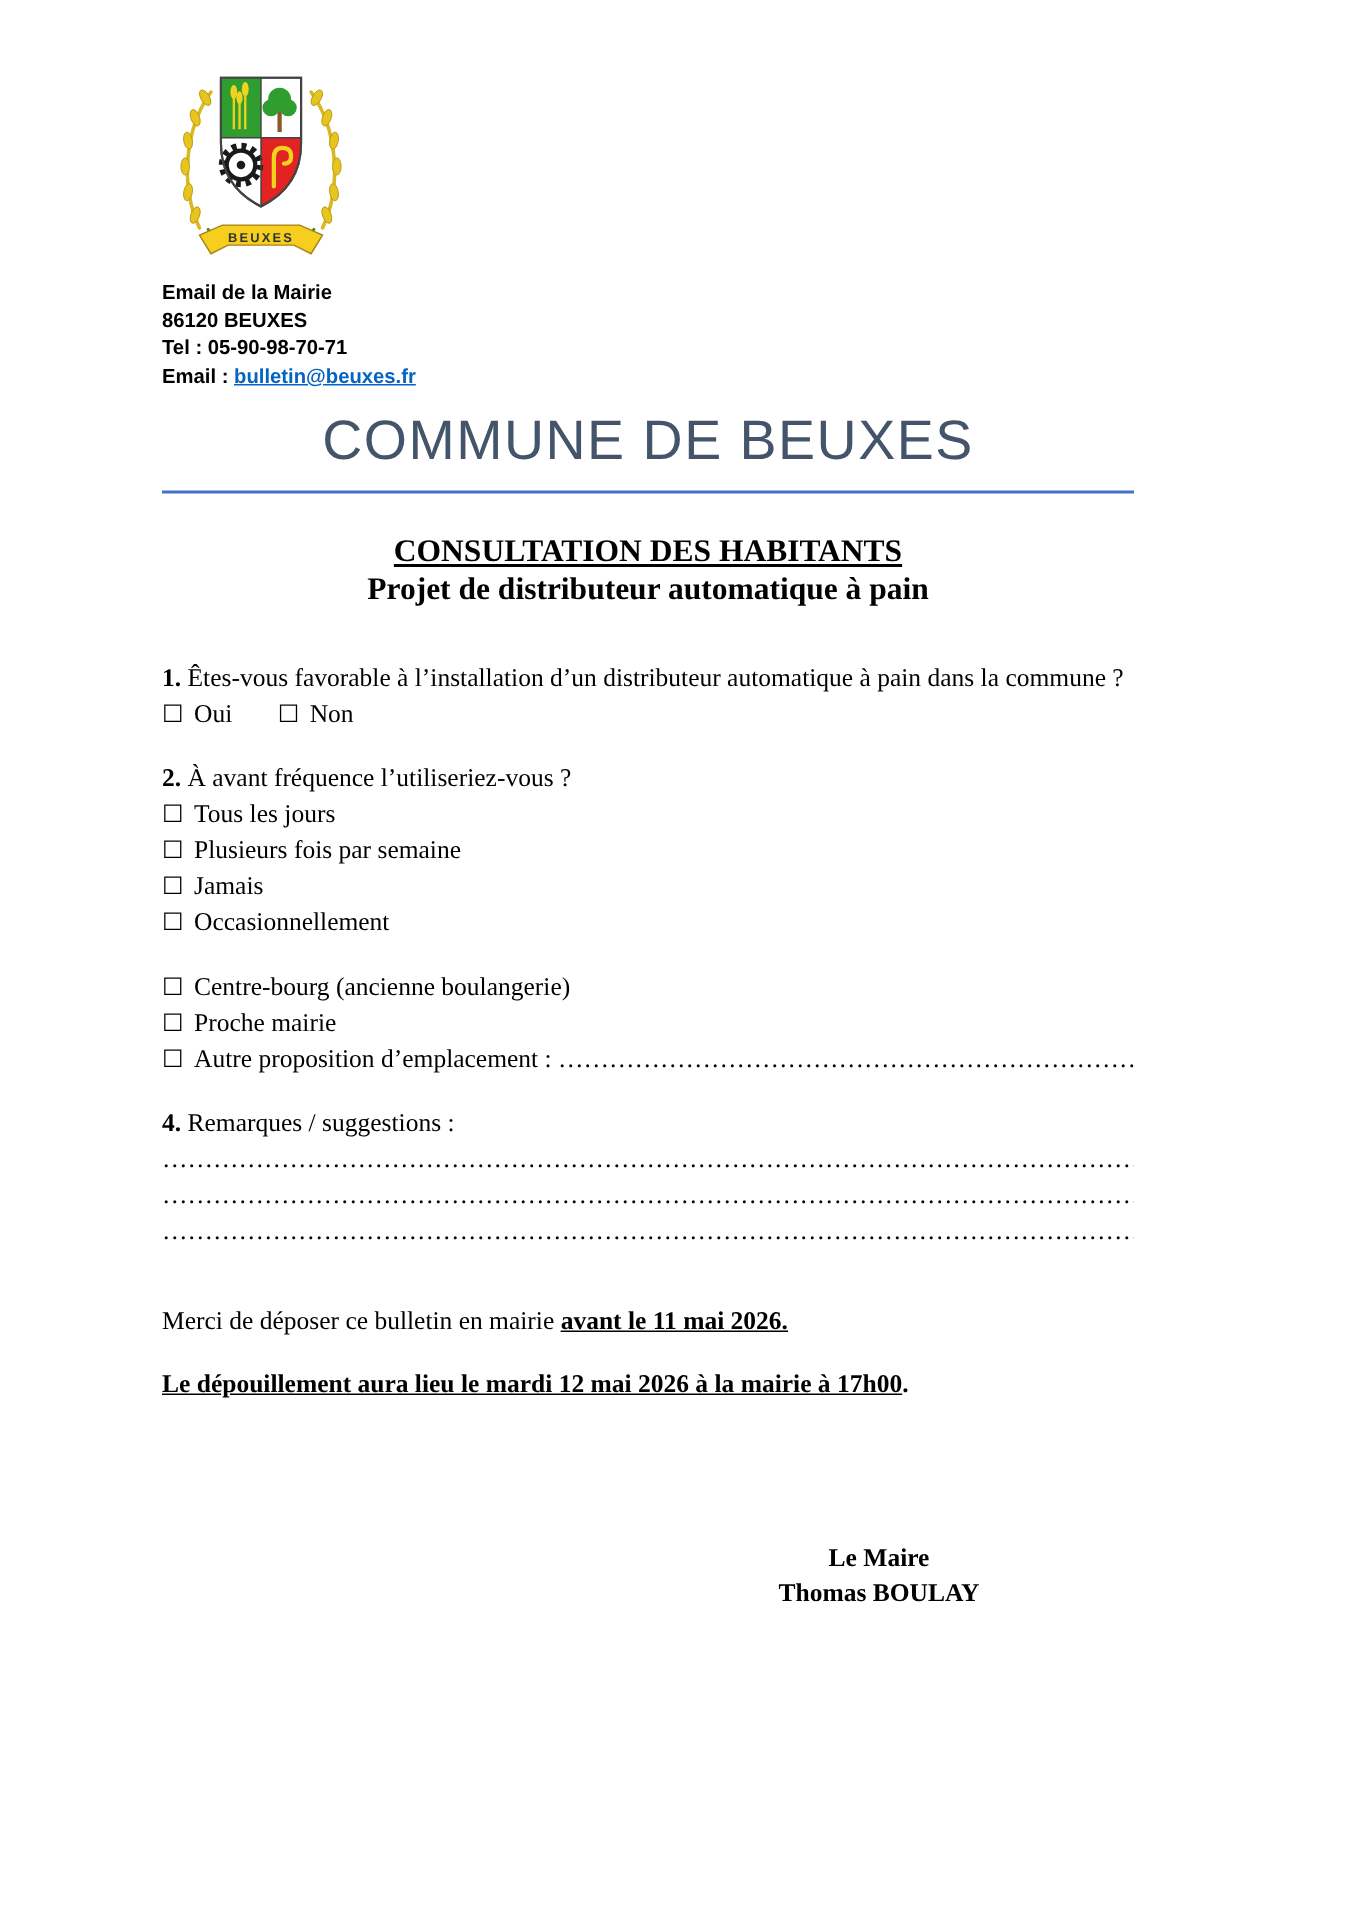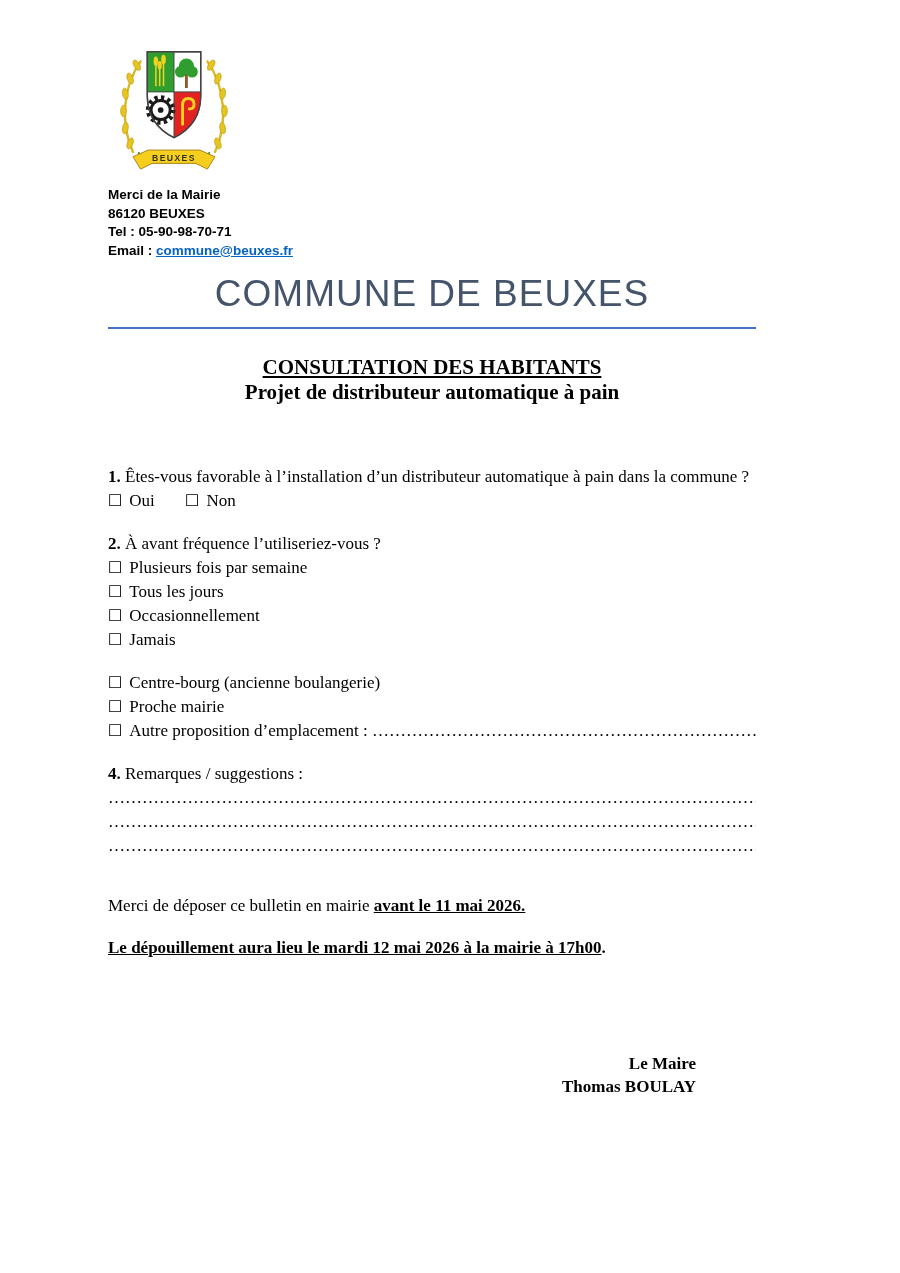--- a/index.html
+++ b/index.html
@@ -23,32 +23,32 @@
   .doc-title { font-family:"Liberation Sans", sans-serif; font-weight:300; font-size:37px; color:#44546A; letter-spacing:1px; line-height:1.1; }
 
   
   .form-headings { margin-top:26px; text-align:center; line-height:25px; }
   .h-main, .h-sub { font-size:21px; font-weight:bold; font-family:"Liberation Serif", serif; }
   .u { text-decoration:underline; }
 
   
   .line { font-size:17px; line-height:24px; }
   .q-group { margin-top:19px; }
-  .q-group.first { margin-top:60px; }
+  .q-group.first { margin-top:35px; }
   .qnum { font-weight:bold; }
   .cbx { font-family:"DejaVu Sans", sans-serif; font-size:16px; margin-right:7px; }
   .opt-inline .opt + .opt { margin-left:26px; }
   .clip { white-space:nowrap; overflow:hidden; }
   .dots { white-space:nowrap; }
 
   .merci { margin-top:36px; }
   .merci .deadline { font-weight:bold; text-decoration:underline; }
   .depouillement { margin-top:18px; font-weight:bold; }
 
-  .signature { margin-top:92px; margin-left:368px; width:220px; text-align:right; font-weight:bold; font-size:17px; line-height:23px; }
+  .signature { margin-top:92px; margin-left:368px; width:220px; text-align:center; font-weight:bold; font-size:17px; line-height:23px; }
 </style>
 </head>
 <body>
 
 <div class="page">
 
   <header class="letterhead">
     <svg class="crest" viewBox="0 0 130 142" width="124" height="136" aria-hidden="true">
 
       <g stroke="#D9B821" stroke-width="2.5" fill="none" stroke-linecap="round">
@@ -107,24 +107,24 @@
       <line x1="37" y1="52" x2="93" y2="52" stroke="#444" stroke-width="1"></line>
       <path d="M37 10 H93 V56 Q93 86 65 100 Q37 86 37 56 Z" fill="none" stroke="#444" stroke-width="1.5"></path>
 
       <g>
         <path d="M22 120 L38 113 H92 L108 120 L100 133 L88 127 H42 L30 133 Z" fill="#F5CE1E" stroke="#A8821A" stroke-width="1"></path>
         <text x="65" y="124.5" text-anchor="middle" font-size="9" font-weight="bold" font-family="Liberation Sans, sans-serif" fill="#333" letter-spacing="1.5">BEUXES</text>
       </g>
     </svg>
 
     <div class="address">
-      <div>Merci de la Mairie</div>
+      <div>Email de la Mairie</div>
       <div>86120 BEUXES</div>
       <div>Tel : 05-90-98-70-71</div>
-      <div><span>Email : </span><a class="email-link">commune@beuxes.fr</a></div>
+      <div><span>Email : </span><a class="email-link">bulletin@beuxes.fr</a></div>
     </div>
   </header>
 
   <div class="title-block">
     <h1 class="doc-title">COMMUNE DE BEUXES</h1>
   </div>
 
   <div class="form-headings">
     <h2 class="h-main"><span class="u">CONSULTATION DES HABITANTS</span></h2>
     <h2 class="h-sub">Projet de distributeur automatique à pain</h2>
@@ -133,24 +133,24 @@
   <section class="q-group first">
     <p class="line"><span class="qnum">1.</span><span> Êtes-vous favorable à l’installation d’un distributeur automatique à pain dans la commune ?</span></p>
     <p class="line opt-inline">
       <span class="opt"><span class="cbx">☐</span><span>Oui</span></span>
       <span class="opt"><span class="cbx">☐</span><span>Non</span></span>
     </p>
   </section>
 
   <section class="q-group">
     <p class="line"><span class="qnum">2.</span><span> À avant fréquence l’utiliseriez-vous ?</span></p>
+    <p class="line"><span class="cbx">☐</span><span>Tous les jours</span></p>
     <p class="line"><span class="cbx">☐</span><span>Plusieurs fois par semaine</span></p>
-    <p class="line"><span class="cbx">☐</span><span>Tous les jours</span></p>
+    <p class="line"><span class="cbx">☐</span><span>Jamais</span></p>
     <p class="line"><span class="cbx">☐</span><span>Occasionnellement</span></p>
-    <p class="line"><span class="cbx">☐</span><span>Jamais</span></p>
   </section>
 
   <section class="q-group">
     <p class="line"><span class="cbx">☐</span><span>Centre-bourg (ancienne boulangerie)</span></p>
     <p class="line"><span class="cbx">☐</span><span>Proche mairie</span></p>
     <p class="line clip"><span class="cbx">☐</span><span>Autre proposition d’emplacement : </span><span class="dots">……………………………………………………………………………….</span></p>
   </section>
 
   <section class="q-group">
     <p class="line"><span class="qnum">4.</span><span> Remarques / suggestions :</span></p>

